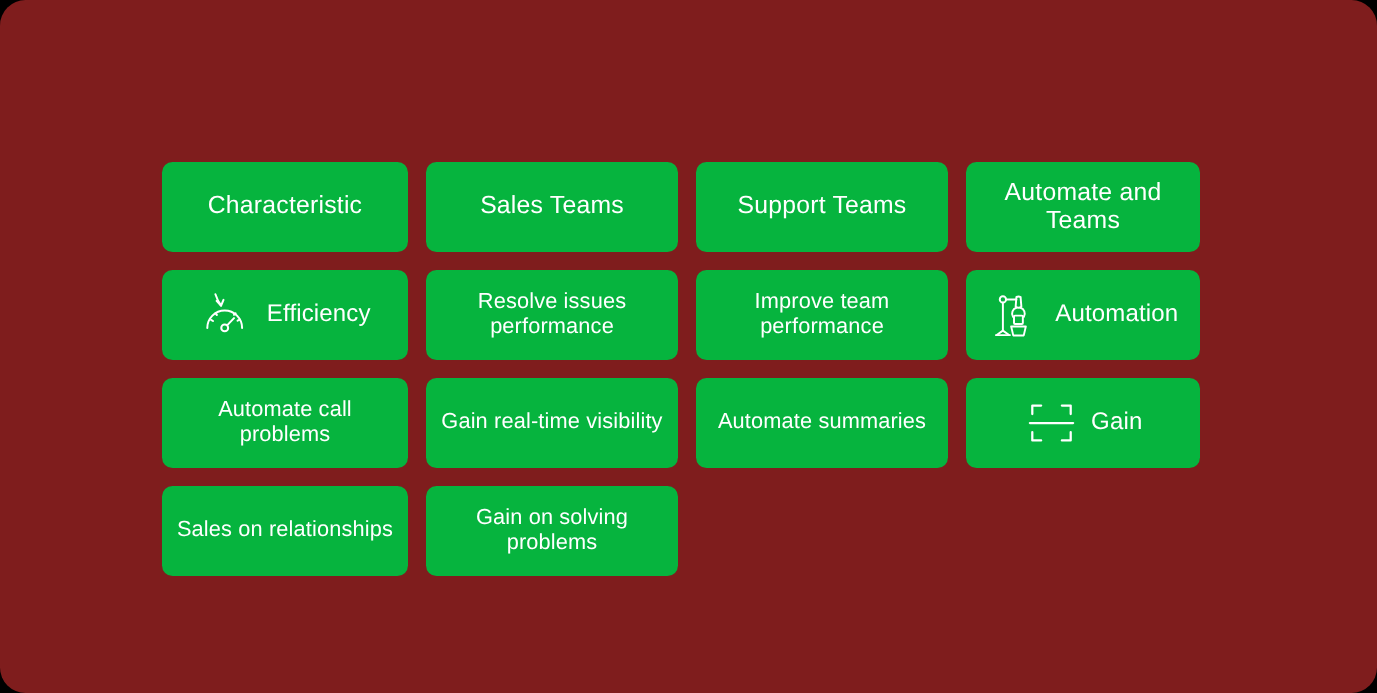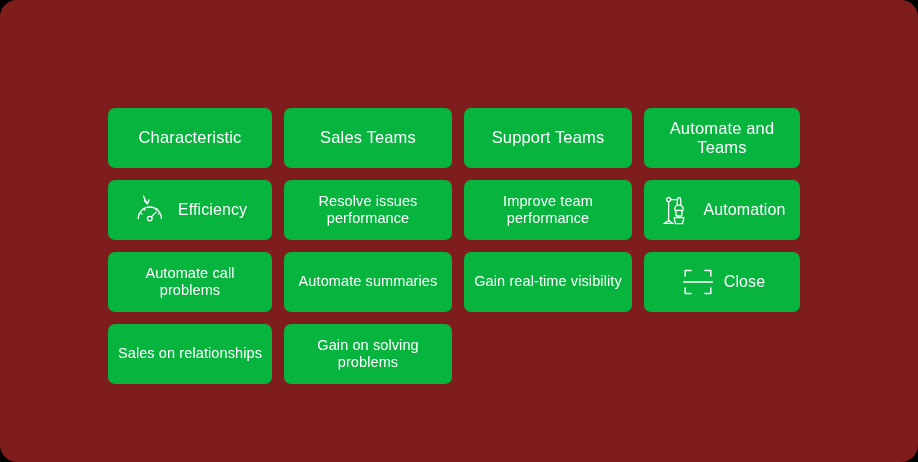--- a/index.html
+++ b/index.html
@@ -130,33 +130,33 @@
             <path d="M16.6 5.1 A2.4 2.4 0 0 1 19.4 5.1 L19.9 11.4 A3.2 3.2 0 0 1 16.1 11.4 Z"></path>
             <path d="M14.3 18.1 A4.0 4.0 0 0 1 16.6 12.2"></path>
             <path d="M21.6 18.1 A4.0 4.0 0 0 0 19.3 12.2"></path>
             <rect x="15.0" y="17.4" width="5.9" height="5.6" rx="0.6"></rect>
             <path d="M13.1 24.6 L22.9 24.6 L21.5 30.6 L14.5 30.6 Z"></path>
           </svg>
         </span>
         <span class="rowhead-label">Automation</span>
       </div>
       <div class="cell">Automate call problems</div>
+      <div class="cell">Gain real-time visibility</div>
       <div class="cell">Automate summaries</div>
-      <div class="cell">Gain real-time visibility</div>
 
       <div class="cell rowhead">
         <span class="icon">
           <svg viewBox="0 0 34 34" fill="none" stroke="#ffffff" stroke-width="1.5" stroke-linecap="round" stroke-linejoin="round">
             <path d="M4.2 11.0 L4.2 5.4 L10.1 5.4"></path>
             <path d="M29.8 11.0 L29.8 5.4 L23.9 5.4"></path>
             <path d="M4.2 23.0 L4.2 28.6 L10.1 28.6"></path>
             <path d="M29.8 23.0 L29.8 28.6 L23.9 28.6"></path>
             <path d="M2.6 17.0 L31.4 17.0"></path>
           </svg>
         </span>
-        <span class="rowhead-label">Close</span>
+        <span class="rowhead-label">Gain</span>
       </div>
       <div class="cell">Sales on relationships</div>
       <div class="cell">Gain on solving problems</div>
 
     </div>
   </div>
 </div>
 
 </body></html>

